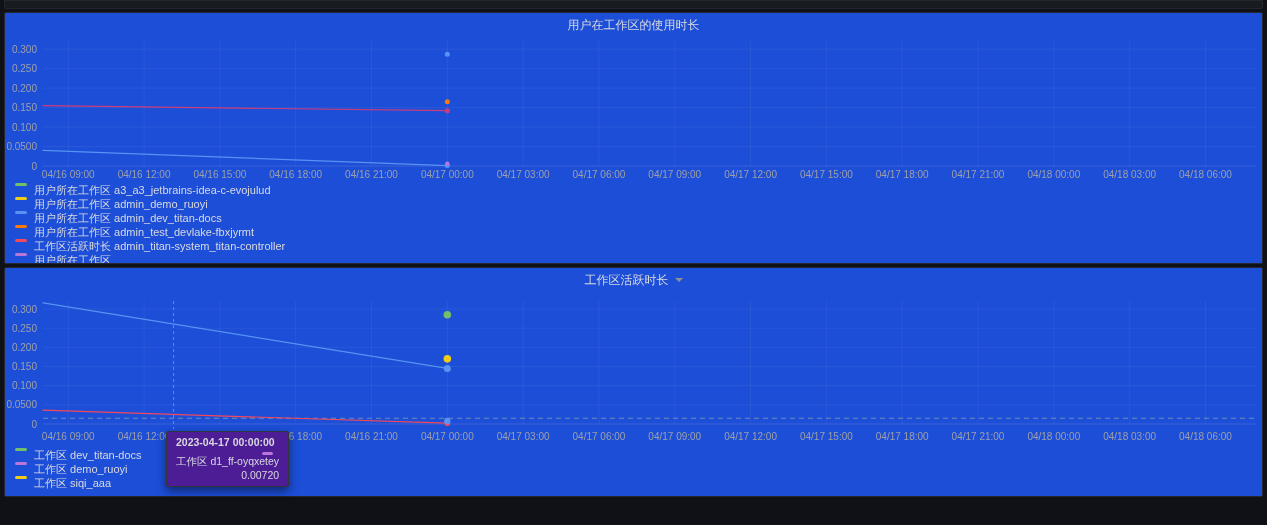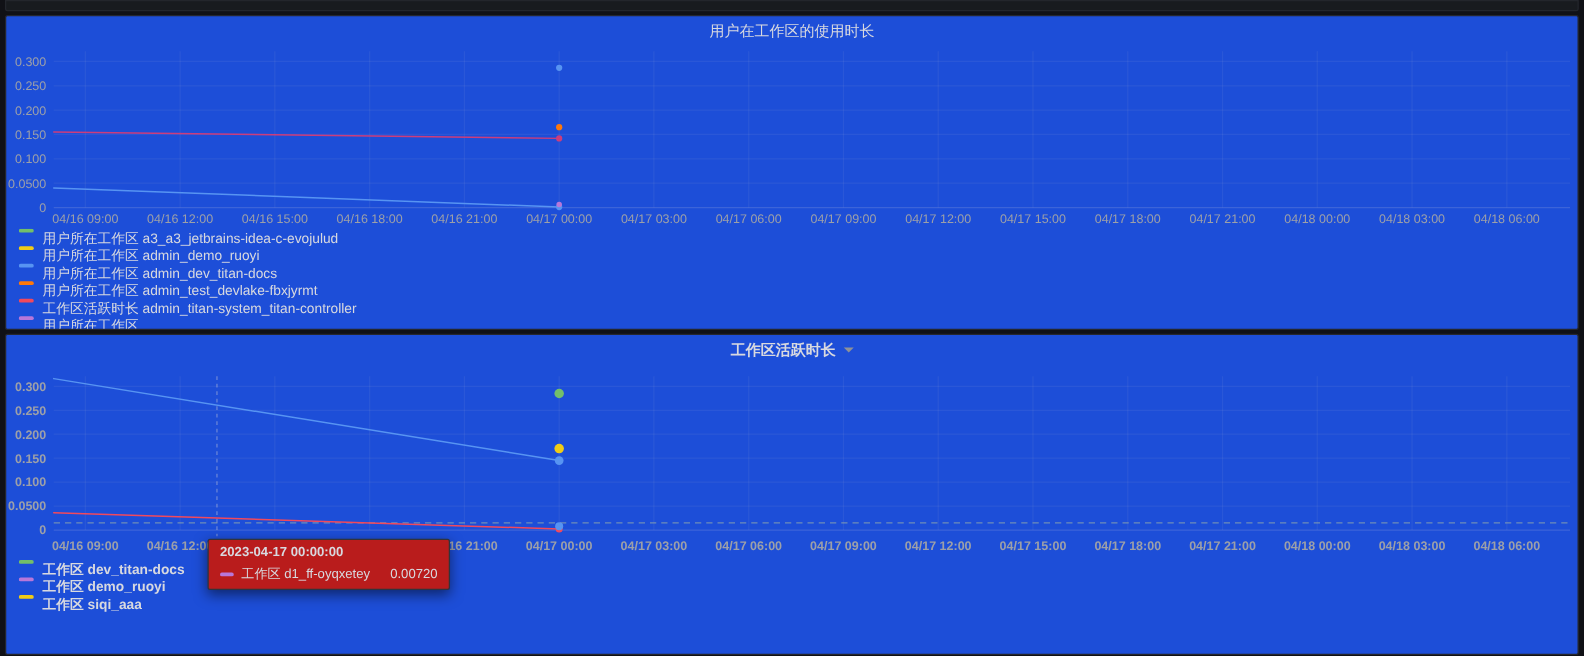--- a/index.html
+++ b/index.html
@@ -9,45 +9,45 @@
   }
   .topbar{
     position:absolute;left:4px;top:0;width:1259px;height:9px;
     background:#181b1f;border:1px solid #23262c;border-radius:0 0 2px 2px;box-sizing:border-box;
   }
   .panel{
     position:absolute;left:4px;width:1259px;background:#1d4ed8;
     border:1px solid #25272e;border-radius:2px;box-sizing:border-box;
   }
   #panel1{top:12px;height:252px;}
-  #panel2{top:267px;height:257px;font-weight:bold;}
+  #panel2{top:267px;height:230px;}
   .panel-title{
     position:absolute;top:3px;left:0;right:0;height:18px;line-height:18px;
     text-align:center;font-size:12px;color:#d8d9df;z-index:2;
   }
   .chev{
     display:inline-block;width:0;height:0;margin-left:6px;vertical-align:2px;
     border-left:4px solid transparent;border-right:4px solid transparent;
     border-top:4px solid #8e9197;
   }
   svg.chart{position:absolute;left:0;top:0;display:block;}
   .legend{position:absolute;left:10px;right:8px;overflow:hidden;z-index:2;}
   #legend1{top:170px;height:80px;}
   #legend2{top:180px;height:72px;}
   .lg-row{display:flex;height:13px;margin-bottom:1px;cursor:pointer;}
   #legend2 .lg-row{height:14px;margin-bottom:0;}
   .sw{width:12px;height:3px;border-radius:2px;margin-right:7px;flex:none;}
   .lg-lb{font-size:11px;color:#d8d9df;white-space:nowrap;}
   .tooltip{
     position:absolute;left:166px;top:431px;z-index:10;white-space:nowrap;
-    background:#b91c1c;border:1px solid #31343c;border-radius:2px;
+    background:#4c1d95;border:1px solid #31343c;border-radius:2px;
     padding:4px 9px 5px 9px;box-shadow:0 4px 10px rgba(0,0,0,.5);
   }
   .tt-time{font-size:10.5px;font-weight:bold;color:#d8d9df;margin-bottom:4px;}
-  .tt-row{display:flex;align-items:center;font-size:10.5px;color:#d8d9df;}
+  .tt-row{display:flex;align-items:flex-end;font-size:10.5px;color:#d8d9df;flex-direction:column;}
   .tt-sw{width:11px;height:3px;border-radius:2px;margin-right:6px;flex:none;}
   .tt-val{margin-left:16px;}
 </style>
 </head>
 <body>
 
 <div class="topbar"></div>
 
 <div class="panel" id="panel1">
   <div class="panel-title">

